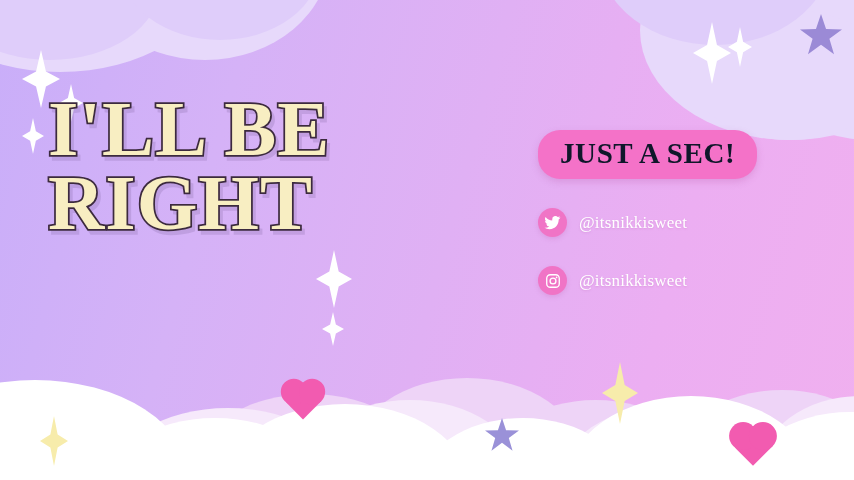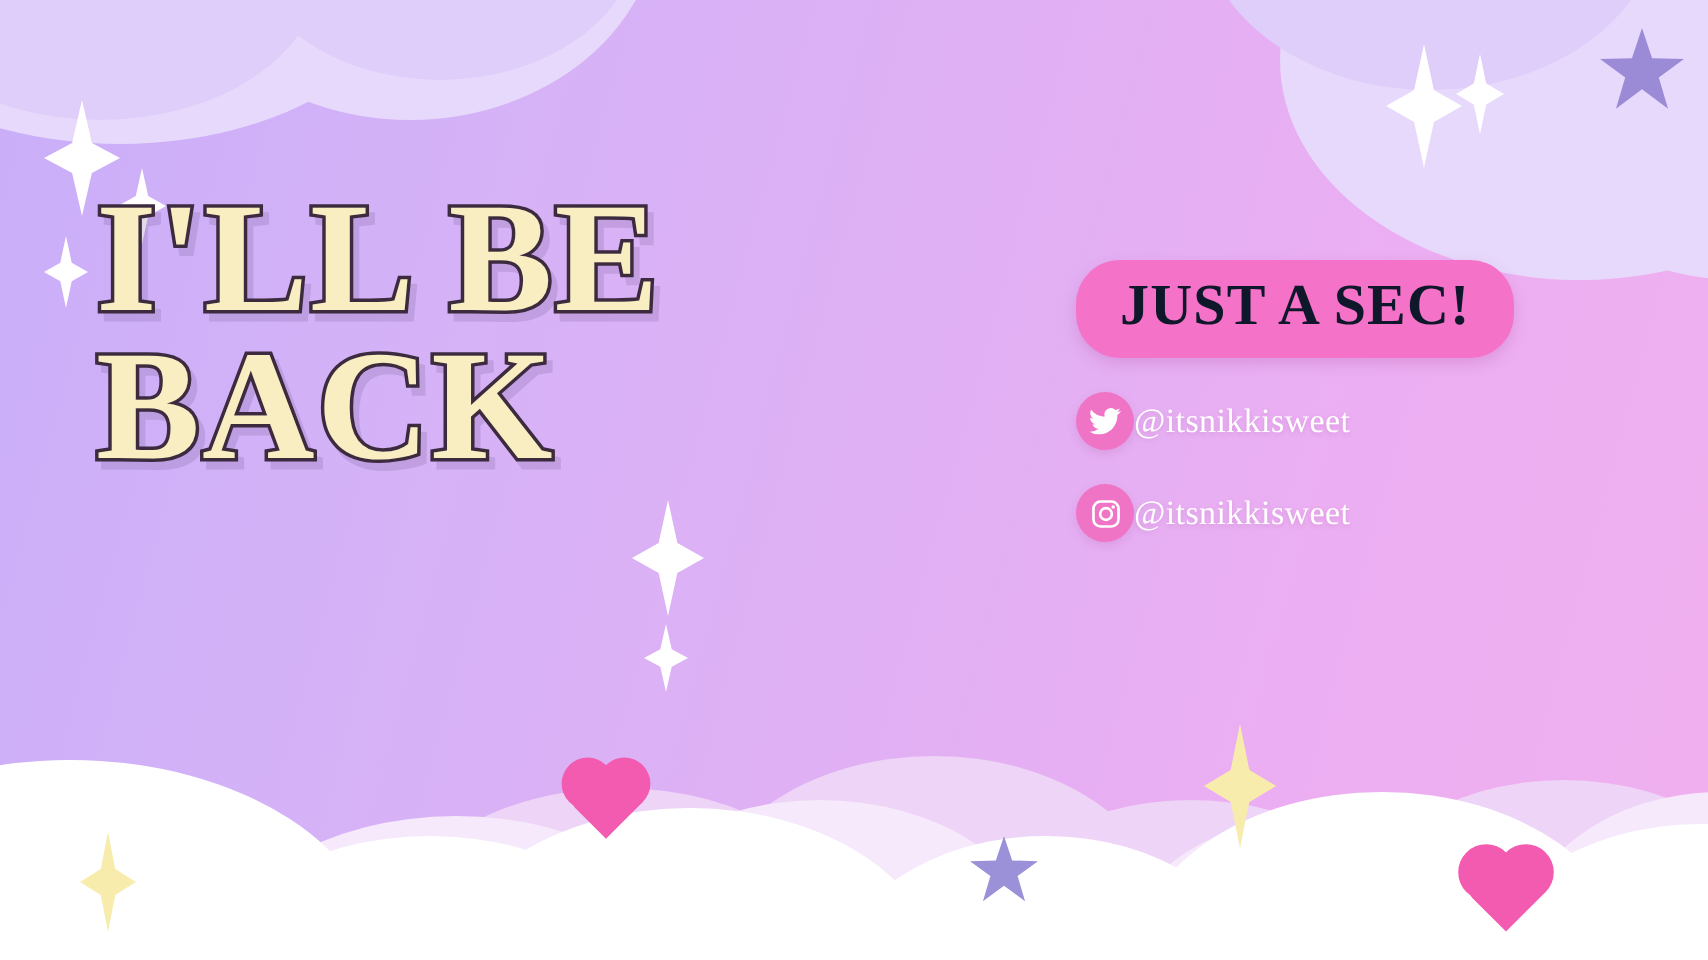--- a/index.html
+++ b/index.html
@@ -104,21 +104,22 @@
     font-size: 29px;
     font-weight: 700;
     letter-spacing: 0.6px;
     padding: 7px 22px 9px 22px;
     border-radius: 22px;
     box-shadow: 0 3px 7px rgba(180, 80, 160, 0.25);
   }
   .social-row {
     display: flex;
     align-items: center;
-    margin-top: 17px;
+    margin-top: 29px;
+    gap: 12px;
   }
   .social-icon {
     width: 29px;
     height: 29px;
     border-radius: 50%;
     background: #f074c6;
     display: flex;
     align-items: center;
     justify-content: center;
     flex: 0 0 auto;
@@ -167,21 +168,21 @@
     <div class="spark" style="left:693px; top:22px; width:38px; height:62px;
                 clip-path: polygon(50% 0%, 63% 37%, 100% 50%, 63% 63%, 50% 100%, 37% 63%, 0% 50%, 37% 37%);"></div>
     <div class="spark" style="left:728px; top:27px; width:24px; height:40px;
                 clip-path: polygon(50% 0%, 63% 37%, 100% 50%, 63% 63%, 50% 100%, 37% 63%, 0% 50%, 37% 37%);"></div>
 
     <div class="star" style="left:800px; top:14px; width:42px; height:42px;"></div>
   </div>
 
   <div id="headline">
     <div class="hl-line">I'LL BE</div>
-    <div class="hl-line">BACK</div>
+    <div class="hl-line">RIGHT</div>
   </div>
 
   <div class="cloud-layer">
     <div class="spark" style="left:316px; top:250px; width:36px; height:58px; z-index:7;
                 clip-path: polygon(50% 0%, 63% 37%, 100% 50%, 63% 63%, 50% 100%, 37% 63%, 0% 50%, 37% 37%);"></div>
     <div class="spark" style="left:322px; top:312px; width:22px; height:34px; z-index:7;
                 clip-path: polygon(50% 0%, 63% 37%, 100% 50%, 63% 63%, 50% 100%, 37% 63%, 0% 50%, 37% 37%);"></div>
   </div>
 
   <div id="panel">

